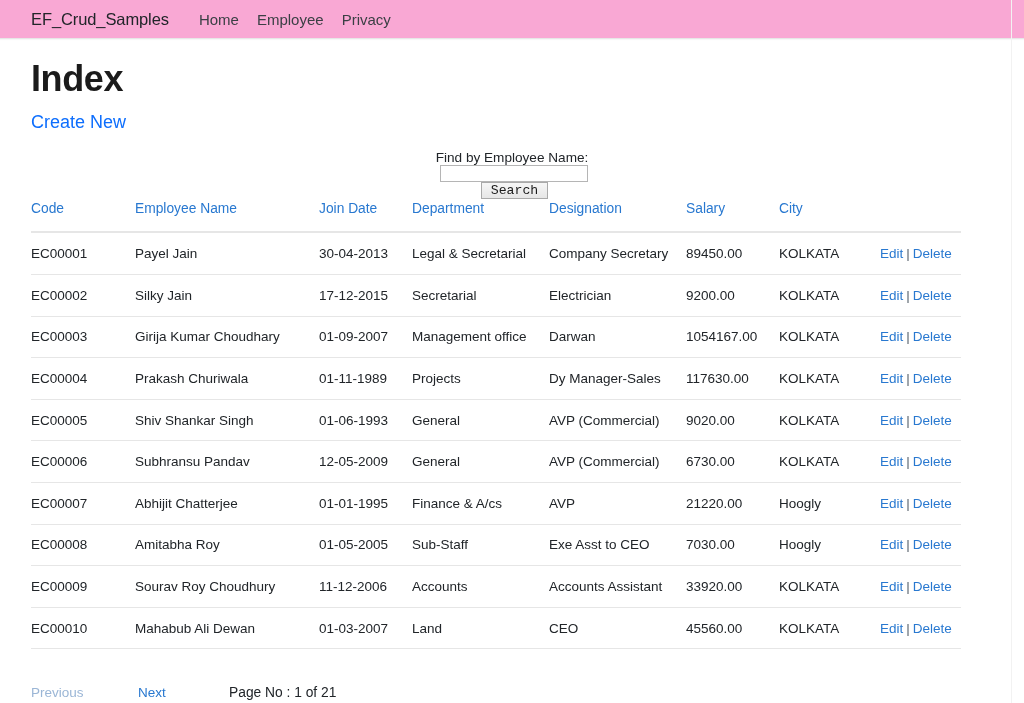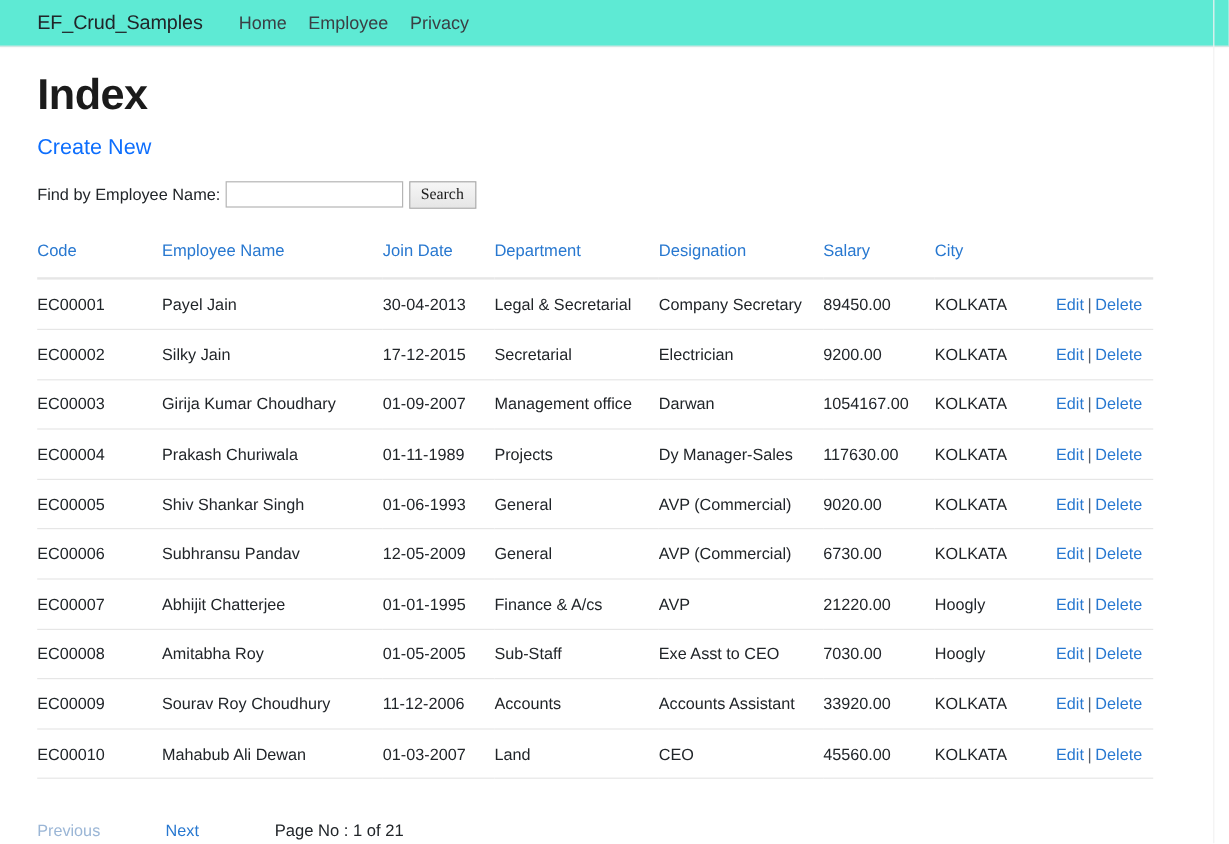--- a/index.html
+++ b/index.html
@@ -13,21 +13,21 @@
     font-family: "Liberation Sans", sans-serif;
     font-size: 14px;
     color: #212529;
     overflow: hidden;
     position: relative;
   }
 
   
   .navbar {
     height: 39px;
-    background: #5eead4;
+    background: #f9a8d4;
     border-bottom: 1px solid #e7e7e7;
     box-shadow: 0 1px 1px rgba(0,0,0,0.03);
     display: flex;
     align-items: center;
     padding: 0 16px 0 31px;
     box-sizing: border-box;
   }
   .brand {
     font-size: 16.5px;
     color: #212529;
@@ -71,20 +71,21 @@
     font-size: 18px;
     color: #0d6efd;
     text-decoration: none;
   }
 
   .search-row {
     margin-top: 17px;
     display: flex;
     align-items: center;
     height: 24px;
+    flex-direction: column;
   }
   .search-label {
     font-size: 13.6px;
     color: #212529;
     white-space: nowrap;
   }
   .search-input {
     width: 148px;
     height: 22px;
     margin-left: 4px;
@@ -96,21 +97,21 @@
     box-sizing: border-box;
     outline: none;
     color: #212529;
   }
   .search-button {
     margin-left: 5px;
     height: 23px;
     padding: 0 9px;
     border: 1px solid #a9a9a9;
     background: linear-gradient(#f6f6f6, #e6e6e6);
-    font-family: Liberation Serif, serif;
+    font-family: Liberation Mono, monospace;
     font-size: 13.2px;
     color: #1a1a1a;
     cursor: pointer;
     box-sizing: border-box;
   }
 
   
   .table-wrap {
     margin-top: 19px;
   }

